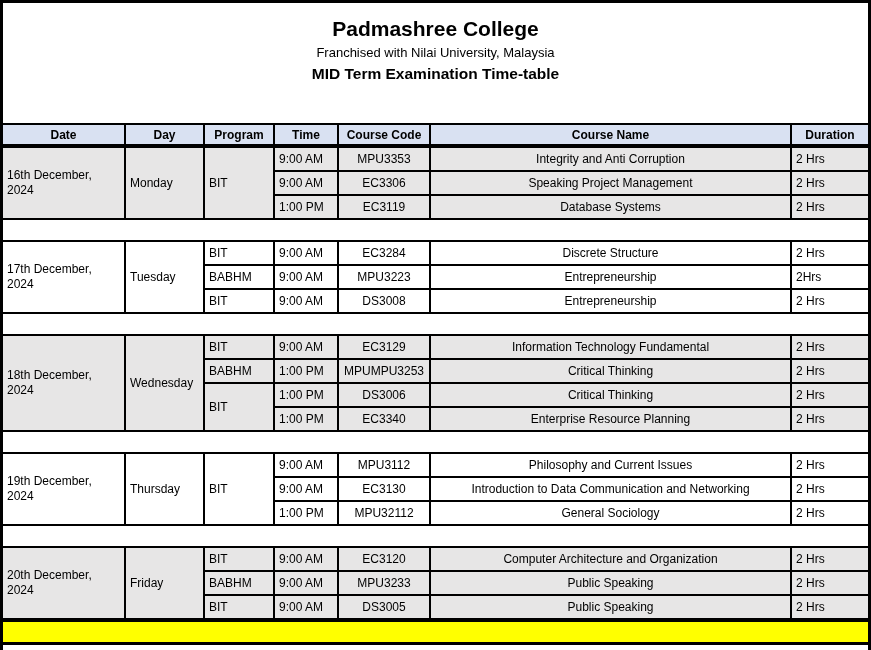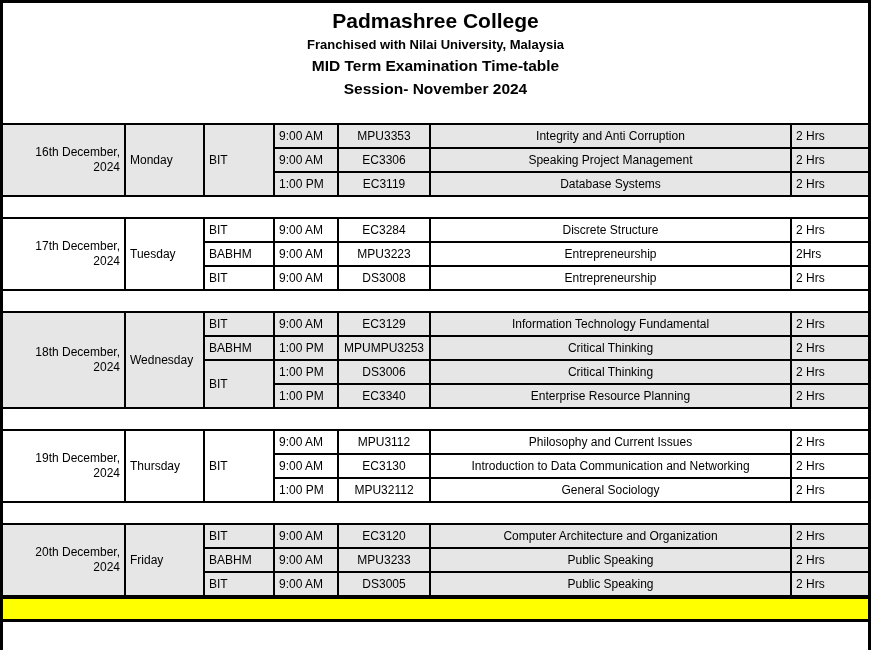--- a/index.html
+++ b/index.html
@@ -1,44 +1,65 @@
 <!DOCTYPE html>
 <html style="--header-bg: #d9e1f2; --shaded-bg: #e7e6e6; --highlight: #ffff00; --border: #000000;"><head>
 <meta charset="utf-8">
 <style>
   html,body{margin:0;padding:0;background:#fff;color:#000;font-family:"Liberation Sans",sans-serif;}
   .page{width:871px;height:650px;box-sizing:border-box;border:3px solid var(--border,#000);border-bottom:none;overflow:hidden;background:#fff;}
   .titleblock{height:120px;text-align:center;box-sizing:border-box;padding-top:2px;}
-  .t1{font-size:21px;font-weight:bold;line-height:28px;margin:2px 0 0;}
-  .t2{font-size:13px;font-weight:bold;line-height:19px;margin:0;}
+  .t1{font-size:21px;font-weight:bold;line-height:28px;margin:10px 0 0;}
+  .t2{font-size:13px;font-weight:normal;line-height:19px;margin:0;}
   .t3{font-size:15.5px;font-weight:bold;line-height:23px;margin:0;text-align:center;}
   table{width:100%;border-collapse:collapse;table-layout:fixed;}
   td,th{border:2px solid var(--border,#000);padding:0 4px;font-size:12px;height:24px;box-sizing:border-box;overflow:hidden;white-space:nowrap;background:#fff;}
   th{background:var(--header-bg,#d9e1f2);font-weight:bold;height:21px;text-align:center;}
   td:first-child,th:first-child{border-left:none;}
   td:last-child,th:last-child{border-right:none;}
   .shaded td{background:var(--shaded-bg,#e7e6e6);}
-  .date-cell{white-space:normal;text-align:right;line-height:15px;}
+  .date-cell{white-space:normal;text-align:left;line-height:15px;}
   .center{text-align:left;margin-top:24px;}
   .left{text-align:center;margin-left:40px;}
   .gap{height:20px;background:#fff;}
   .highlight{height:20px;background:var(--highlight,#ffff00);border-top:2px solid var(--border,#000);border-bottom:3px solid var(--border,#000);}
 </style>
 </head>
 <body>
 
 <div class="page">
 
   <div class="titleblock">
     <div class="t1">Padmashree College</div>
     <div class="t2">Franchised with Nilai University, Malaysia</div>
     <div class="t3">MID Term Examination Time-table</div>
-    <div class="t3">Session- November 2024</div>
   </div>
 
+  <table>
+    <colgroup>
+        <col style="width:122px">
+        <col style="width:79px">
+        <col style="width:70px">
+        <col style="width:64px">
+        <col style="width:92px">
+        <col style="width:361px">
+        <col>
+      </colgroup>
+    <tbody>
+        <tr>
+      <th>Date</th>
+      <th>Day</th>
+      <th>Program</th>
+      <th>Time</th>
+      <th>Course Code</th>
+      <th>Course Name</th>
+      <th>Duration</th>
+    </tr>
+  </tbody>
+    </table>
 
   <table class="shaded">
     <colgroup>
         <col style="width:122px">
         <col style="width:79px">
         <col style="width:70px">
         <col style="width:64px">
         <col style="width:92px">
         <col style="width:361px">
         <col>

